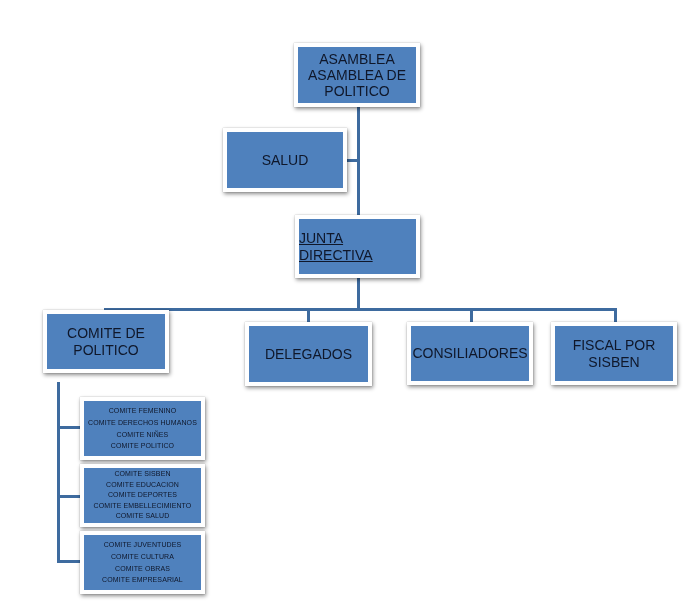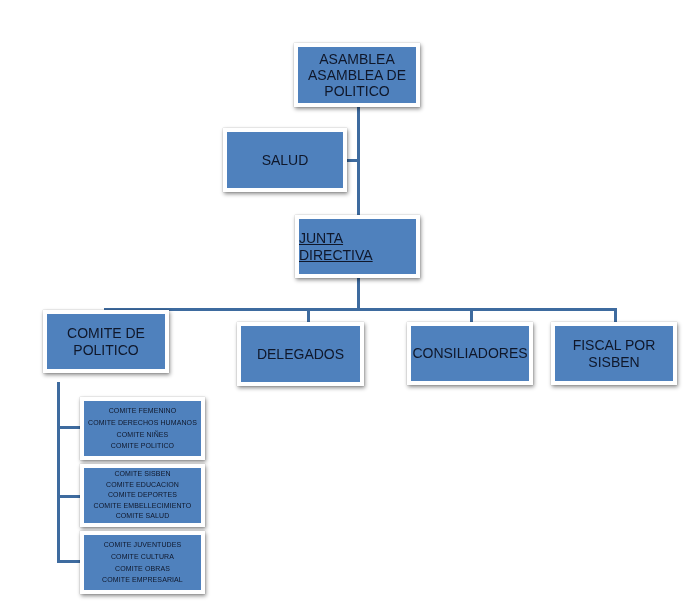--- a/index.html
+++ b/index.html
@@ -45,21 +45,21 @@
 
 <div class="node big" style="left:295px; top:215px; width:125px; height:63px;text-decoration:underline;">
   <span>JUNTA DIRECTIVA</span>
 </div>
 
 <div class="node big" style="left:43px; top:310px; width:126px; height:63px;">
   <span>COMITE DE</span>
   <span>POLITICO</span>
 </div>
 
-<div class="node big" style="left:237px; top:322px; width:127px; height:64px;">
+<div class="node big" style="left:245px; top:322px; width:127px; height:64px;">
   <span>DELEGADOS</span>
 </div>
 
 <div class="node big" style="left:407px; top:322px; width:126px; height:63px;">
   <span>CONSILIADORES</span>
 </div>
 
 <div class="node big" style="left:551px; top:322px; width:126px; height:63px;">
   <span>FISCAL POR</span>
   <span>SISBEN</span>

